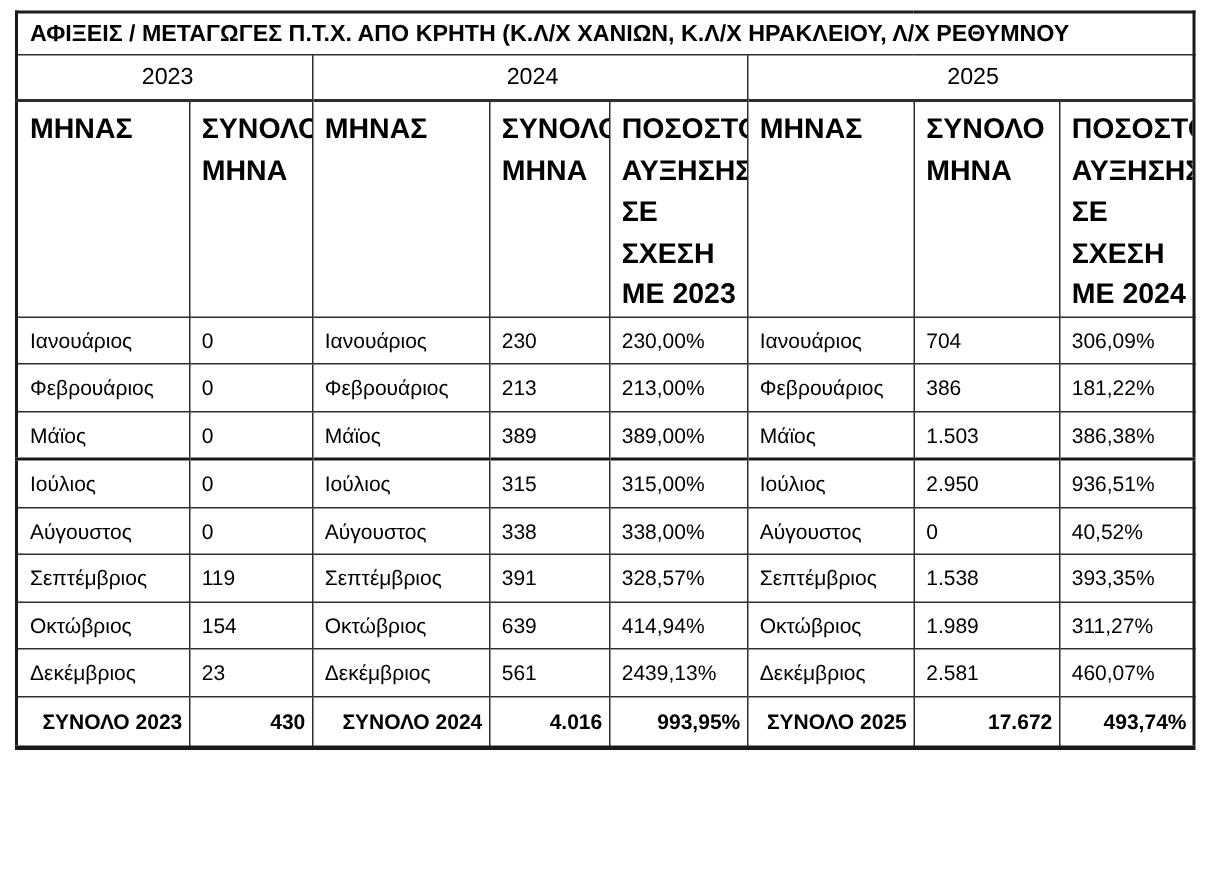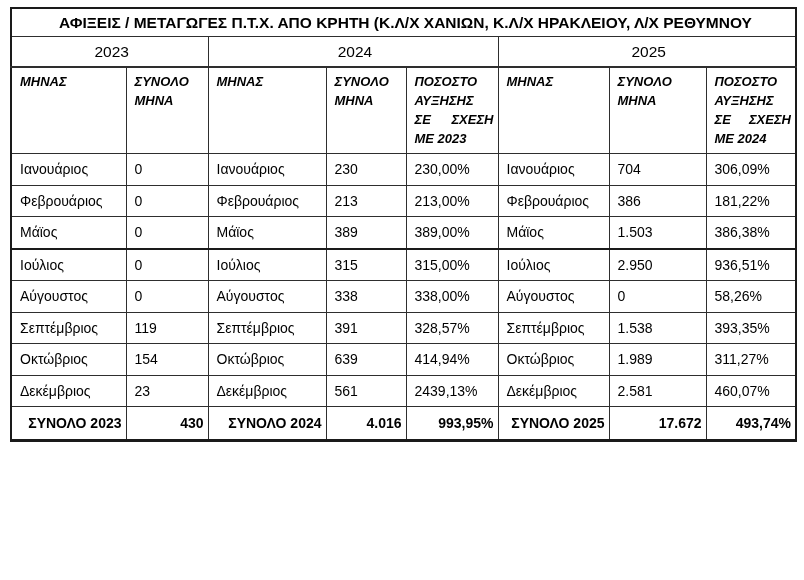--- a/index.html
+++ b/index.html
@@ -24,41 +24,39 @@
   td {
     border: 1.5px solid #2e2e2e;
     padding: 0 4px 0 8px;
     vertical-align: middle;
     font-size: 14px;
     overflow: hidden;
     white-space: nowrap;
   }
   td.title-cell {
     height: 27px;
-    text-align: center;
     font-weight: bold;
     font-size: 15.5px;
     white-space: normal;
   }
   td.year-cell {
     height: 29px;
     text-align: center;
     font-weight: normal;
     font-size: 15.5px;
     border-bottom: 2px solid #2e2e2e;
   }
   td.head-cell {
     height: 80px;
     vertical-align: top;
     font-weight: bold;
-    font-size: 13px;
+    font-size: 19px;
     line-height: 1.45;
     padding-top: 5px;
     white-space: normal;
-    font-style: italic;
   }
   td.head-pct {
     text-align: justify;
   }
   tr.month-row td {
     height: 30.5px;
   }
   tr.row-july td {
     border-top: 2.5px solid #1a1a1a;
     margin-left: 12px;
@@ -145,21 +143,21 @@
         <td>936,51%</td>
       </tr>
       <tr class="month-row">
         <td>Αύγουστος</td>
         <td>0</td>
         <td>Αύγουστος</td>
         <td>338</td>
         <td>338,00%</td>
         <td>Αύγουστος</td>
         <td>0</td>
-        <td>58,26%</td>
+        <td>40,52%</td>
       </tr>
       <tr class="month-row">
         <td>Σεπτέμβριος</td>
         <td>119</td>
         <td>Σεπτέμβριος</td>
         <td>391</td>
         <td>328,57%</td>
         <td>Σεπτέμβριος</td>
         <td>1.538</td>
         <td>393,35%</td>

